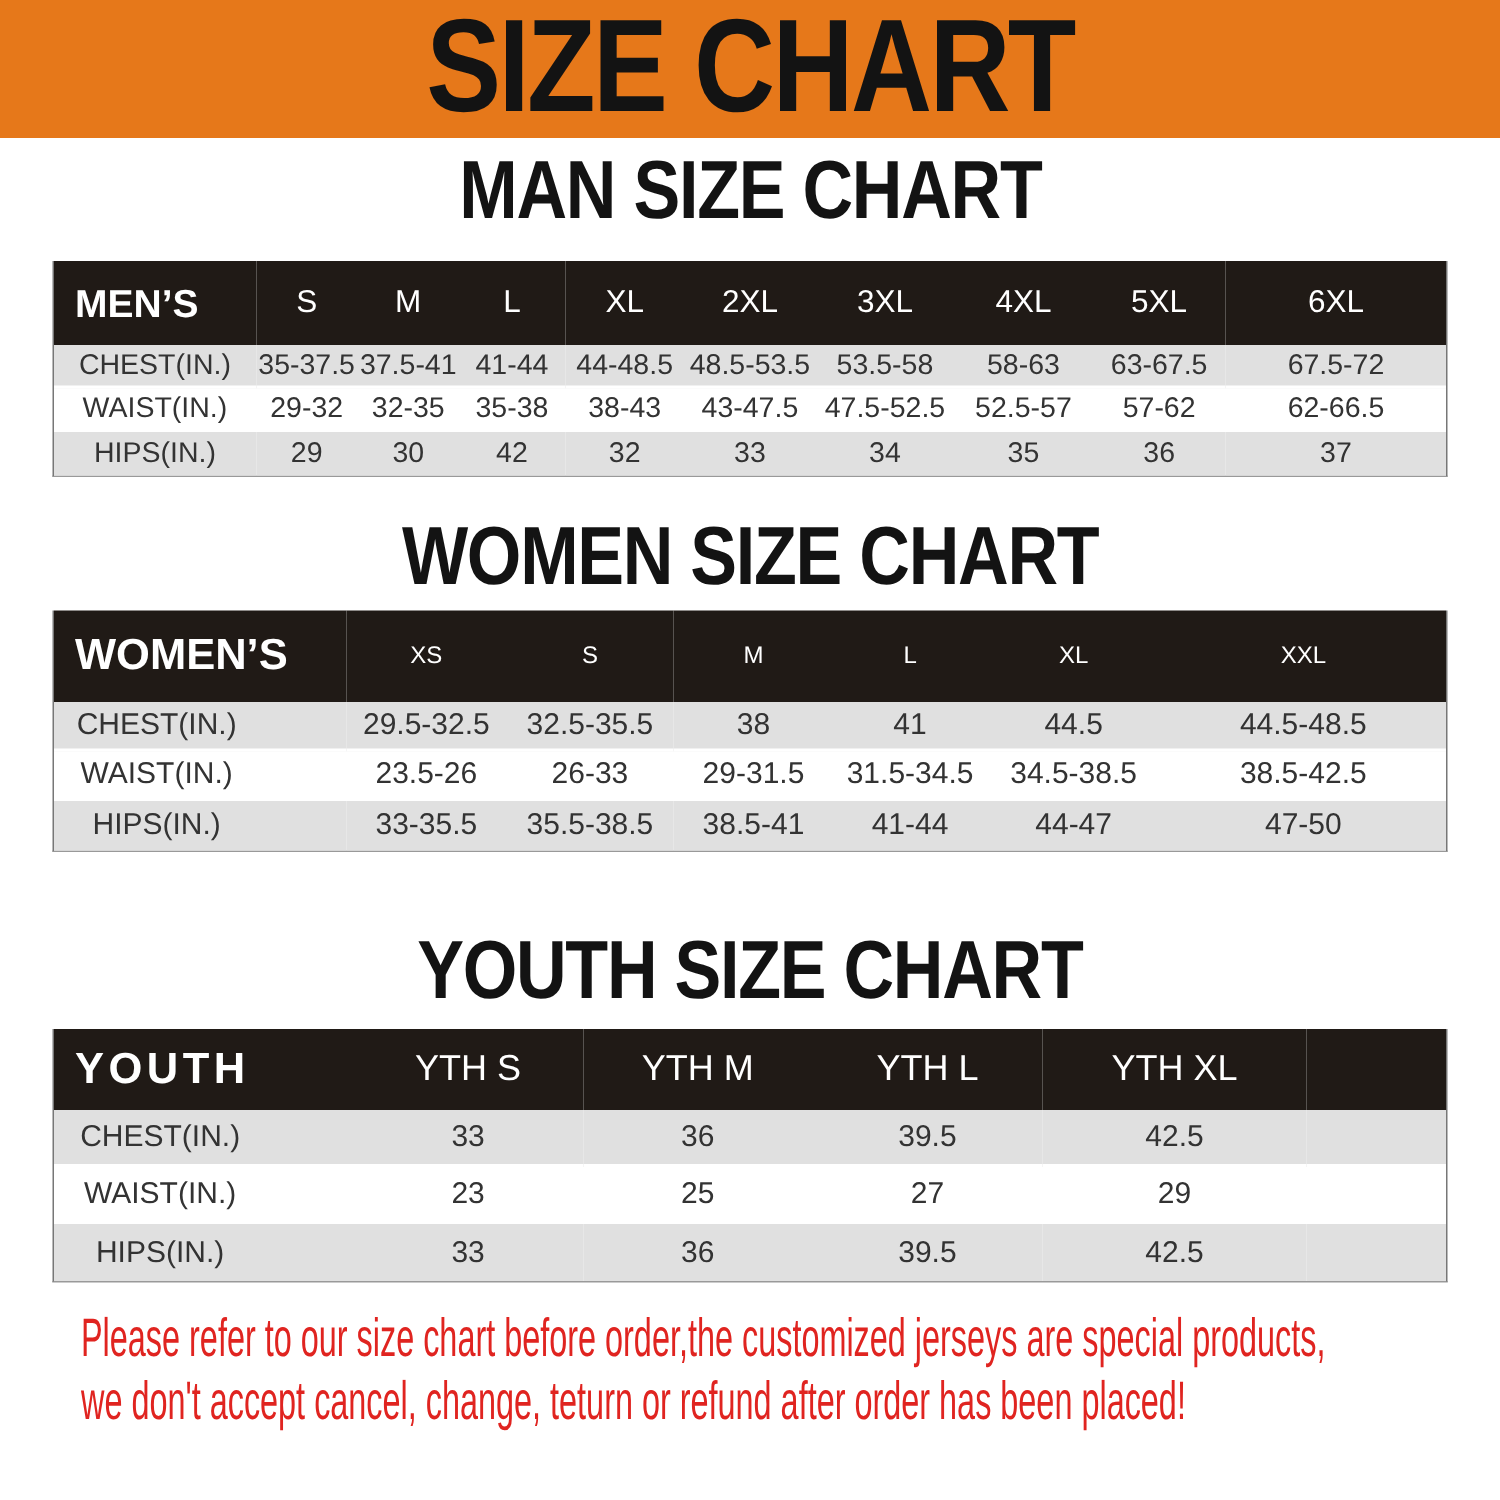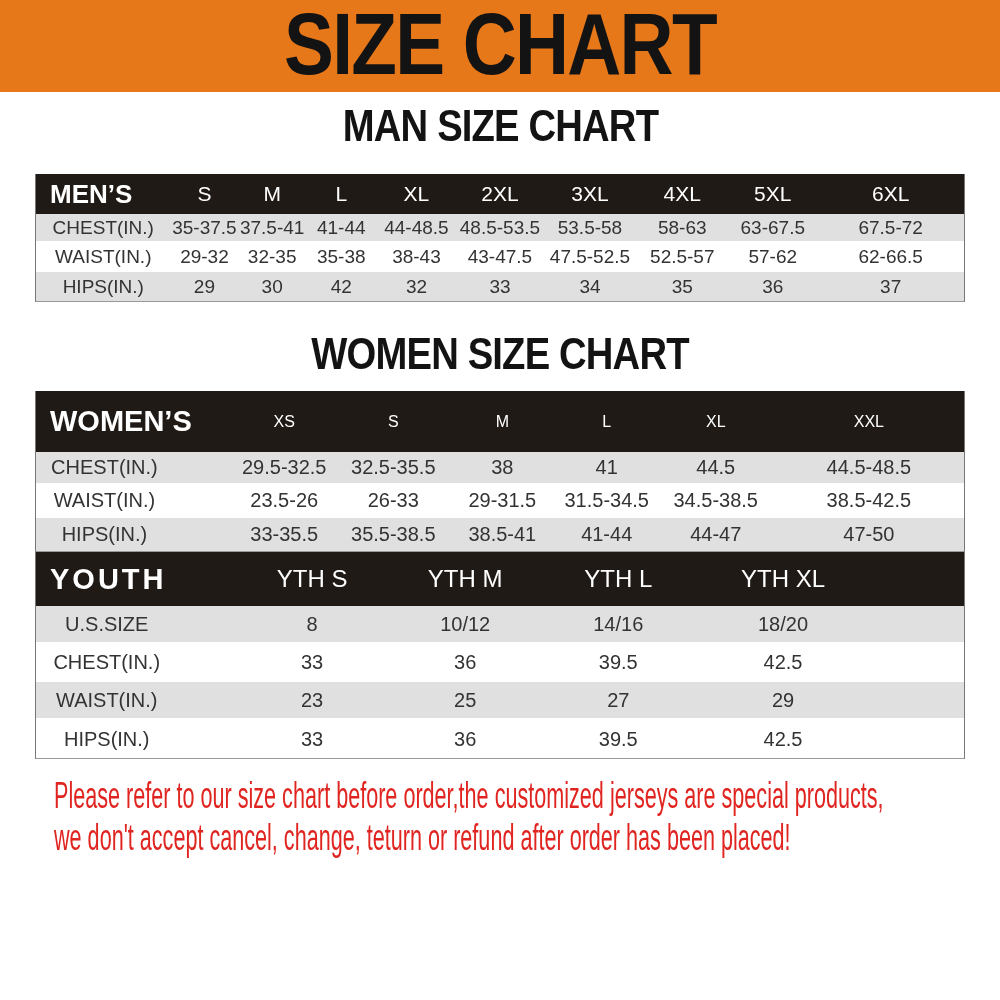--- a/index.html
+++ b/index.html
@@ -21,21 +21,21 @@
     font-size: 88px; font-weight: 700; line-height: 1;
     color: var(--title-text, #131313);
     letter-spacing: -2px;
     transform: scaleX(0.85);
     padding-bottom: 4px;
   }
 
   
   h2.section-heading {
     text-align: center;
-    font-size: 45px; line-height: 52px;
+    font-size: 55px; line-height: 52px;
     color: #131313;
   }
   h2.section-heading .t {
     display: inline-block;
     font-weight: 700;
     letter-spacing: -1px;
     transform: scaleX(0.85);
   }
   #man-section h2   { margin: 8px 0 22px; }
   #women-section h2 { margin: 26px 0 11px; }
@@ -62,21 +62,21 @@
   .size-table tbody td {
     text-align: center; vertical-align: middle;
     color: var(--body-text, #333333);
     background: #ffffff;
     border-bottom: 2px solid #ffffff;
     padding: 0;
   }
   .size-table tbody tr:last-child td { border-bottom: none; }
   .size-table tbody tr:nth-child(odd) td { background: var(--row-alt-bg, #E0E0E0); }
 
-  .man   thead th { height: 40px; font-size: 21px; }
+  .man   thead th { height: 56px; font-size: 21px; }
   .man   thead th.corner { font-size: 26px; }
   .man   tbody td { height: 29px; font-size: 19px; }
 
   .women thead th { height: 61px; font-size: 16px; }
   .women thead th.corner { font-size: 29px; }
   .women tbody td { height: 33px; font-size: 20px; }
   .women tbody td.rowlabel { padding-right: 58px; }
 
   .youth thead th { height: 54px; font-size: 24px; }
   .youth thead th.corner { font-size: 29px; letter-spacing: 3px; margin-left: 38px; }
@@ -219,20 +219,21 @@
         <td>38.5-41</td>
         <td>41-44</td>
         <td>44-47</td>
         <td>47-50</td>
       </tr>
     </tbody>
   </table>
 </section>
 
 <section id="youth-section">
+  <h2 class="section-heading"><span class="t">YOUTH SIZE CHART</span></h2>
   <table class="size-table youth">
     <colgroup>
       <col style="width:21.5%">
         <col style="width:16.5%">
         <col style="width:16.5%">
         <col style="width:16.5%">
       <col style="width:19%">
         <col style="width:10%">
     </colgroup>
     <thead>
@@ -240,28 +241,20 @@
         <th class="corner">YOUTH</th>
         <th>YTH S</th>
         <th>YTH M</th>
         <th>YTH L</th>
         <th>YTH XL</th>
         <th></th>
       </tr>
     </thead>
     <tbody>
       <tr>
-        <td class="rowlabel">U.S.SIZE</td>
-        <td>8</td>
-        <td>10/12</td>
-        <td>14/16</td>
-        <td>18/20</td>
-        <td></td>
-      </tr>
-      <tr>
         <td class="rowlabel">CHEST(IN.)</td>
         <td>33</td>
         <td>36</td>
         <td>39.5</td>
         <td>42.5</td>
         <td></td>
       </tr>
       <tr>
         <td class="rowlabel">WAIST(IN.)</td>
         <td>23</td>

